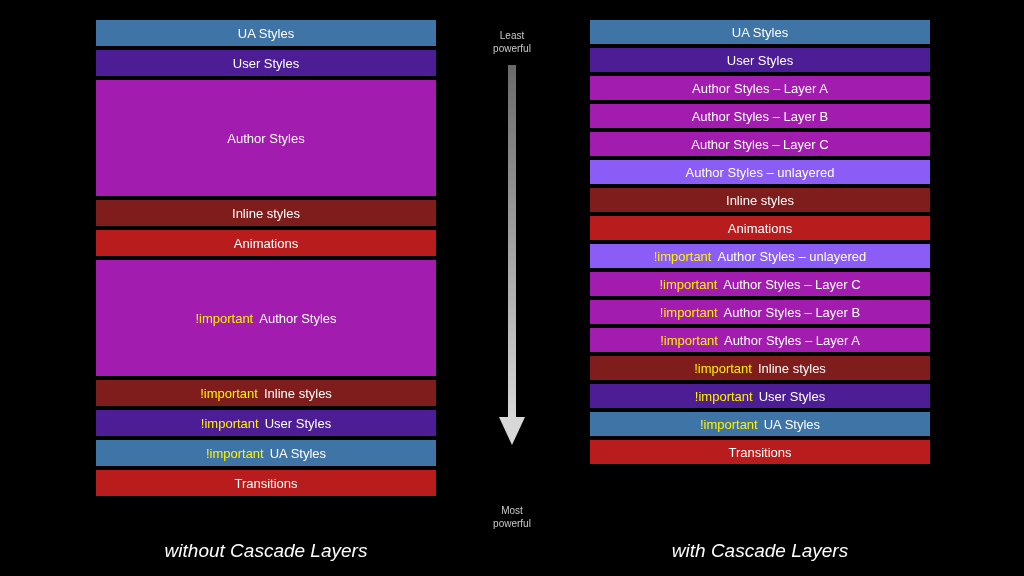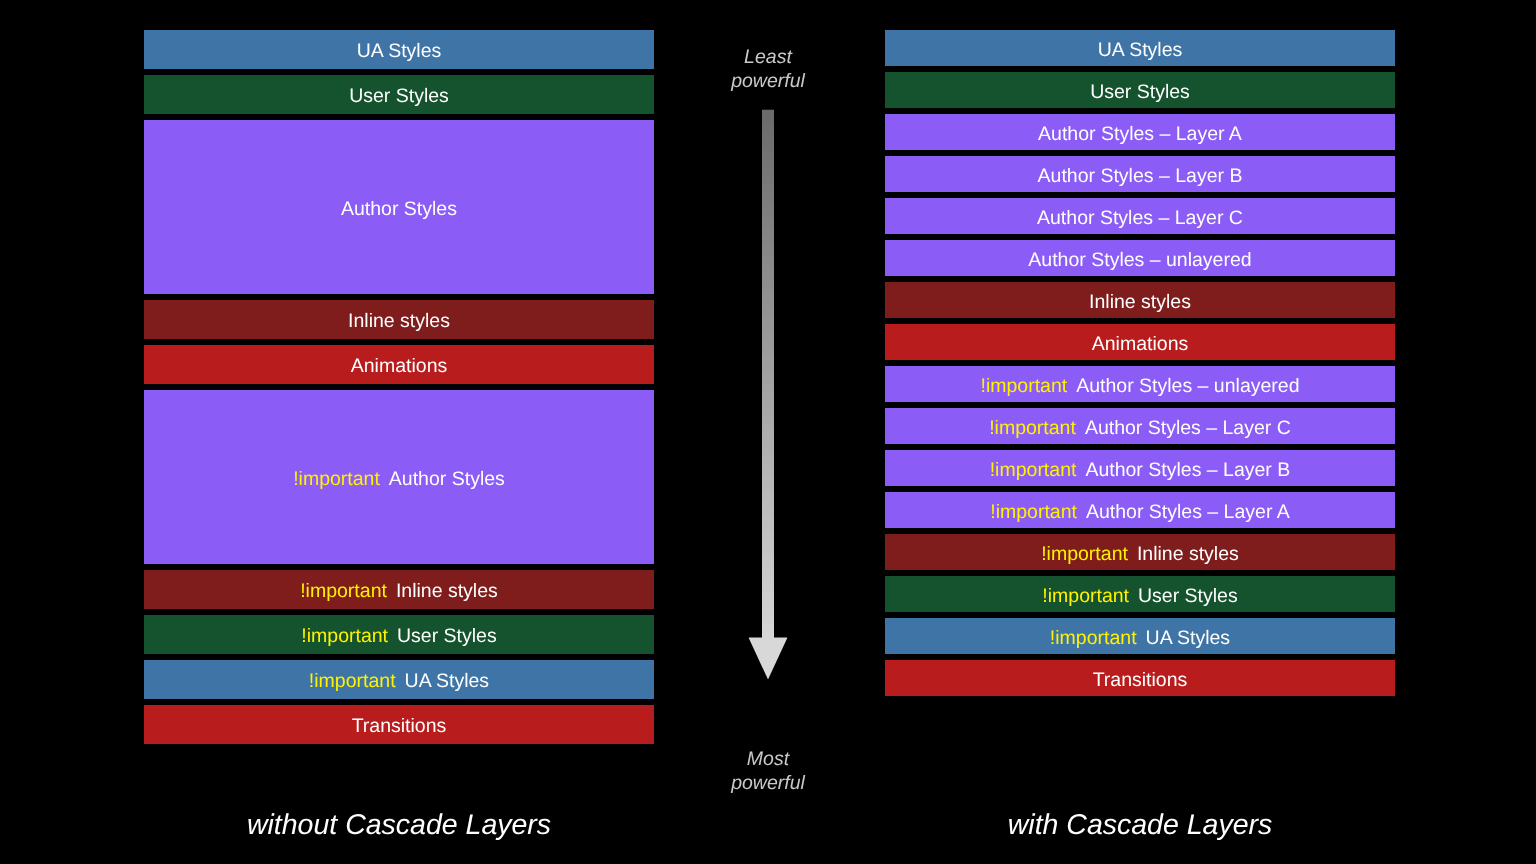--- a/index.html
+++ b/index.html
@@ -8,27 +8,27 @@
   .col { position: absolute; top: 20px; width: 340px; display: flex; flex-direction: column; gap: 4px; }
   .col.left  { left: 96px; }
   .col.right { left: 590px; }
   .caption { position: absolute; top: 540px; width: 340px; text-align: center; color: #fff; font-style: italic; font-size: 19px; }
   .caption.left  { left: 96px; }
   .caption.right { left: 590px; }
   .row { width: 100%; display: flex; align-items: center; justify-content: center; color: #fff; font-size: 13px; line-height: 1; }
   .row .bang { color: #fff200; margin-right: 6px; }
   .row .lbl  { color: #fff; }
   .c-blue    { background: #3f74a6; }
-  .c-purple  { background: #14532d; }
-  .c-green   { background: #8b5cf6; }
+  .c-purple  { background: #4c1d95; }
+  .c-green   { background: #a21caf; }
   .c-dgreen  { background: #8b5cf6; }
   .c-magenta { background: #7f1d1d; }
   .c-olive   { background: #b91c1c; }
   .middle { position: absolute; left: 452px; top: 30px; width: 120px; height: 500px; display: flex; flex-direction: column; align-items: center; }
-  .mlabel { color: #c9c9c9; font-style: italic; font-size: 13px; text-align: center; line-height: 1.25; }
+  .mlabel { color: #c9c9c9; font-size: 10px; text-align: center; line-height: 1.25; }
   .arrow-wrap { flex: 1; display: flex; align-items: stretch; padding: 10px 0; }
   .arrow-svg { display: block; }
 </style>
 </head>
 <body>
 
 <div class="stage">
 
   <div class="col left" id="col-left">
       <div class="row c-blue" style="height: 26px;">

